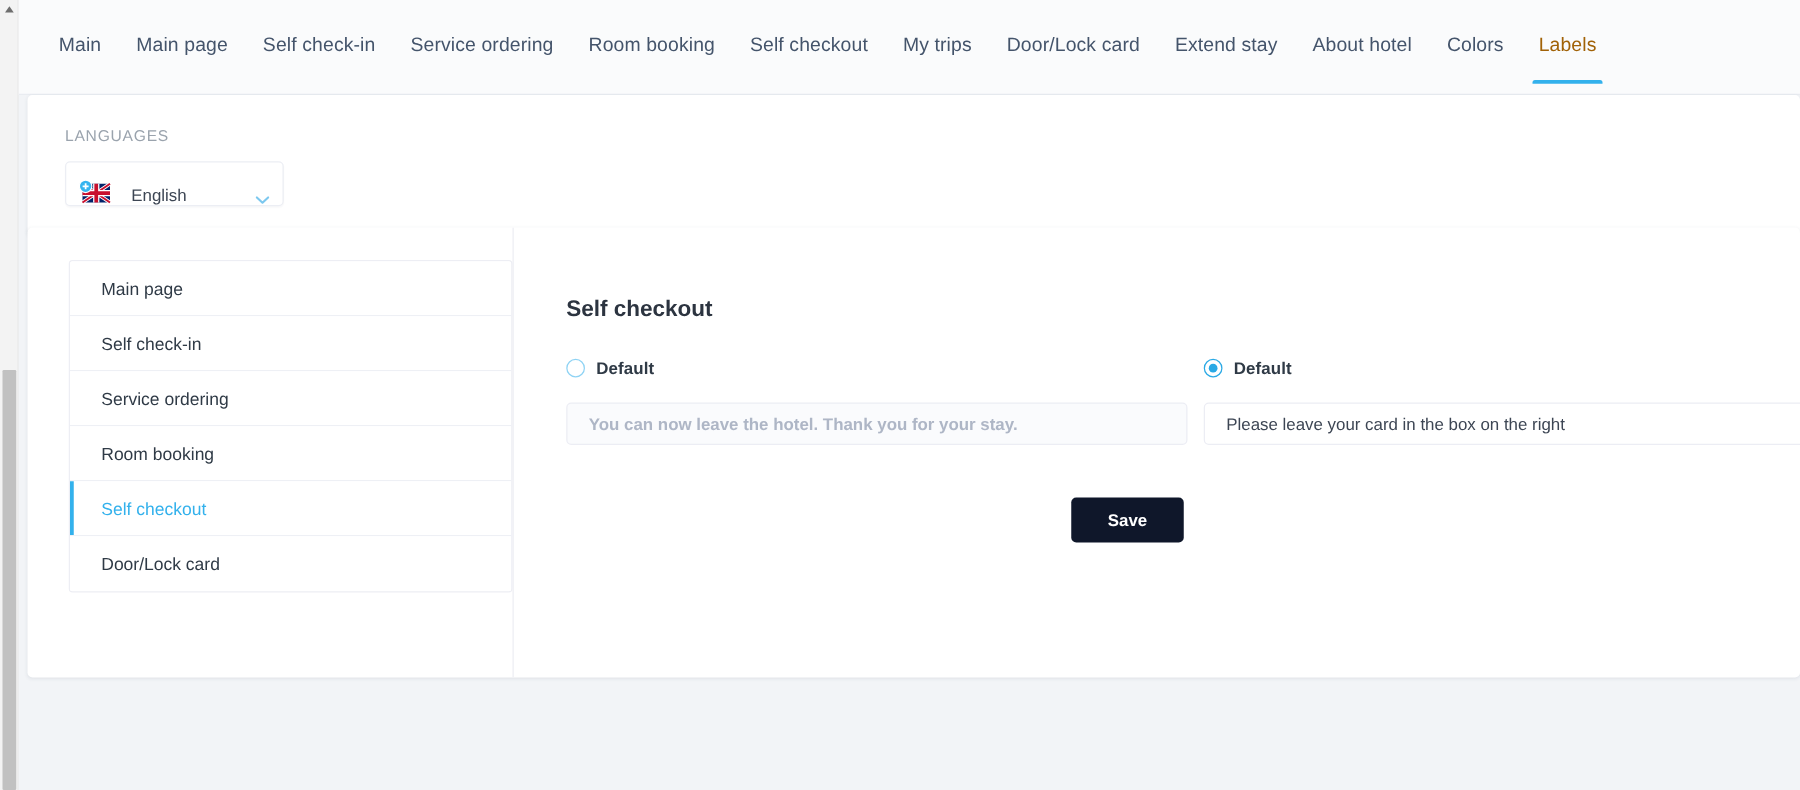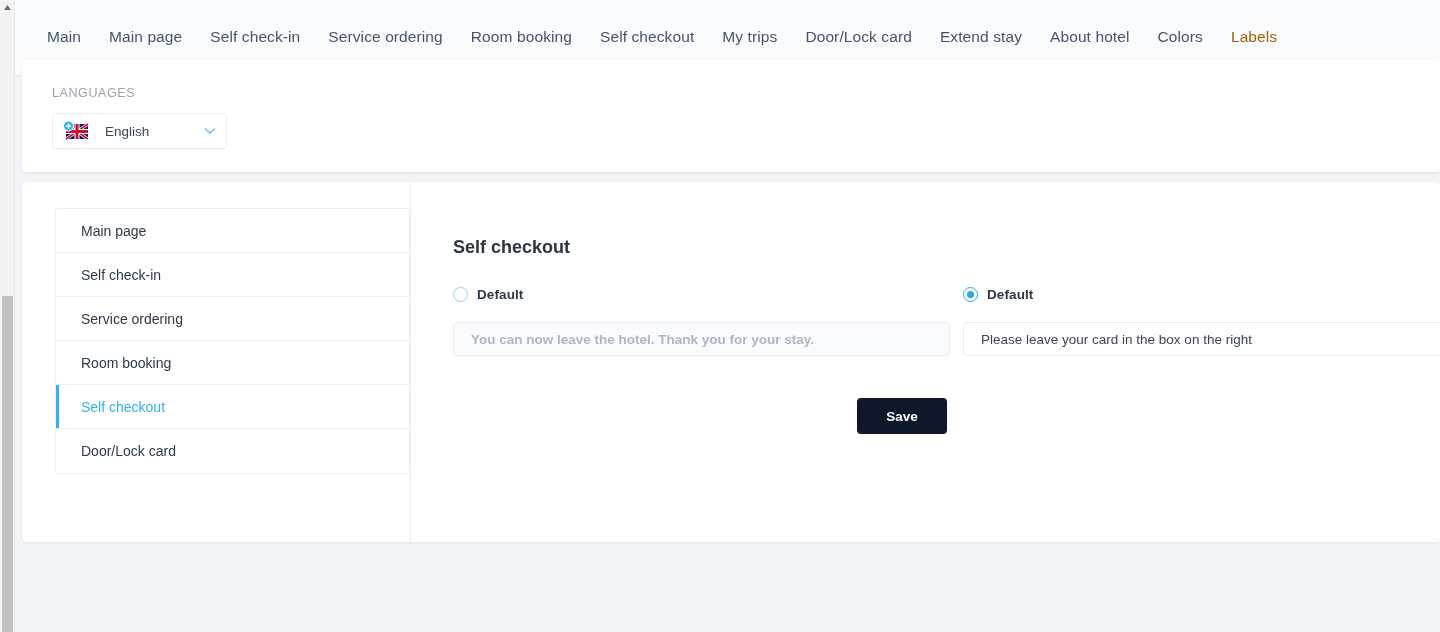--- a/index.html
+++ b/index.html
@@ -64,36 +64,36 @@
   }
 
   
   .card {
     background: #ffffff;
     border-radius: 4px;
     box-shadow: 0 1px 3px rgba(60,70,90,.09);
   }
   #languages-card {
     position: absolute;
-    left: 7px; top: 60px;
+    left: 7px; top: 76px;
     width: 1418px; height: 112px;
     padding: 26px 0 0 30px;
   }
   .section-label {
     font-size: 12.5px;
     color: #9aa3ad;
     letter-spacing: .6px;
     text-transform: uppercase;
     margin-bottom: 13px;
   }
   #language-select {
     width: 175px; height: 36px;
     border: 1px solid #eceef4;
     border-radius: 4px;
-    display: flex; align-items: center;
+    display: flex; align-items: flex-end;
     padding: 0 10px 0 9px;
     cursor: pointer;
     background: #fff;
     box-shadow: 0 1px 1px rgba(60,70,90,.03);
   }
   #language-select .flag { width: 28px; height: 20px; position: relative; flex: 0 0 28px; }
   #language-select .lang-name {
     flex: 1 1 auto;
     font-size: 13.5px;
     color: #3d4654;

